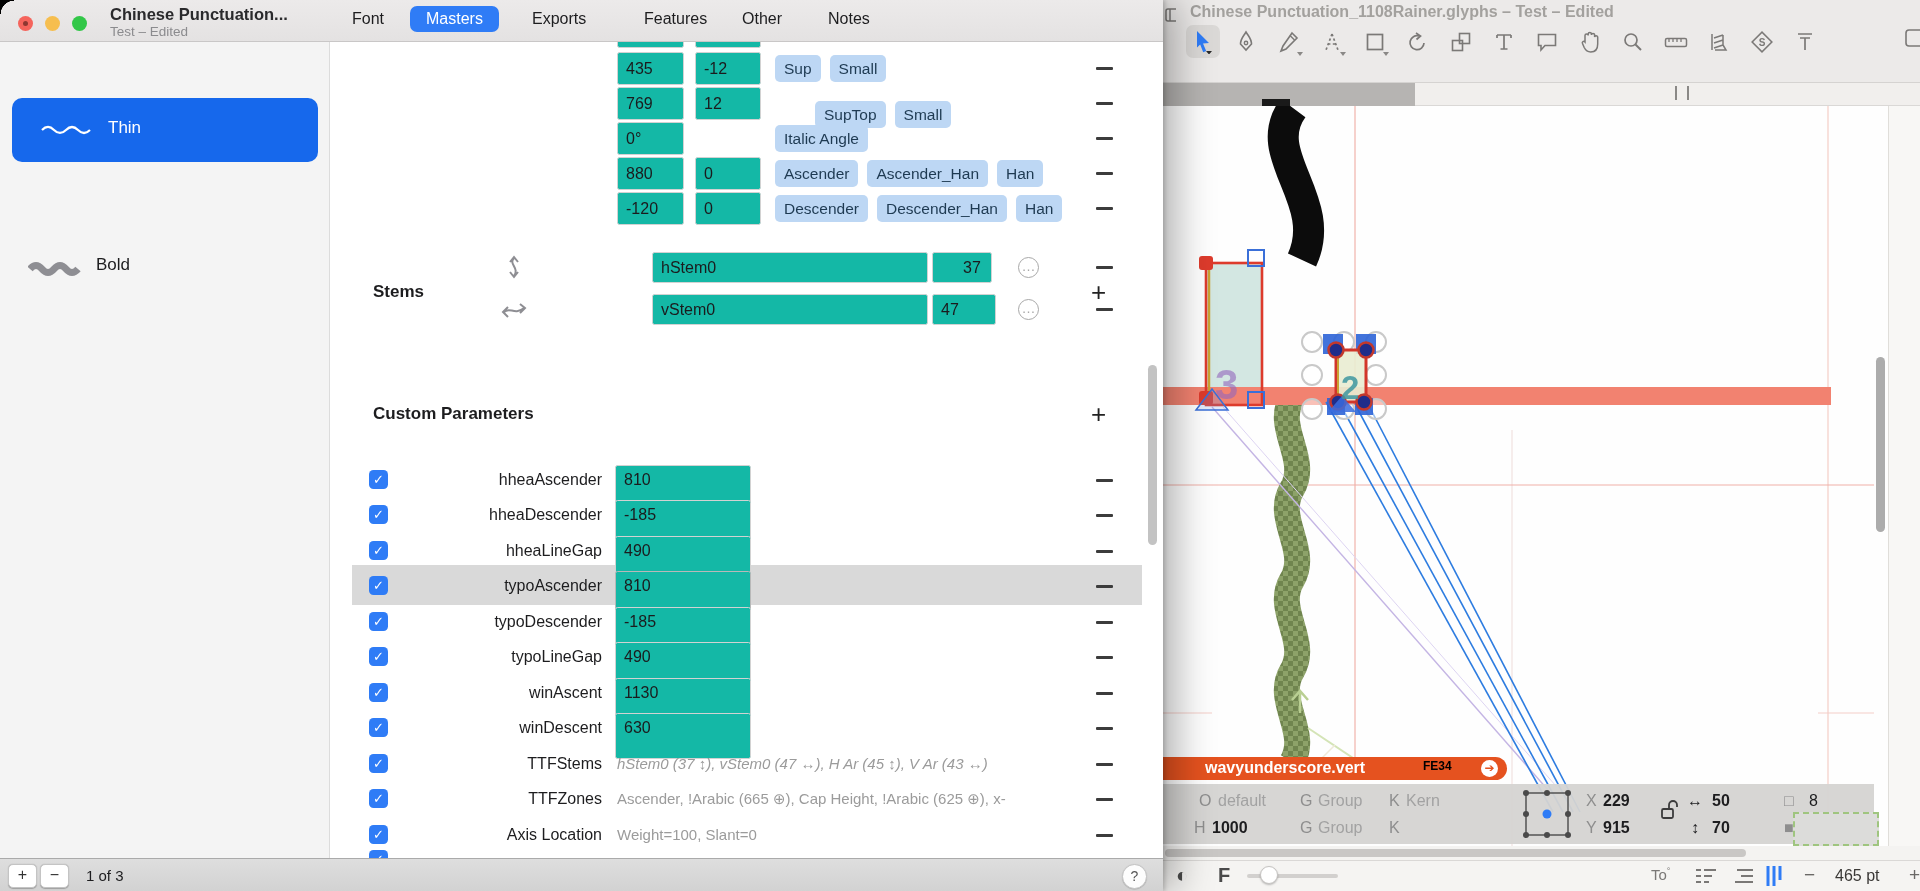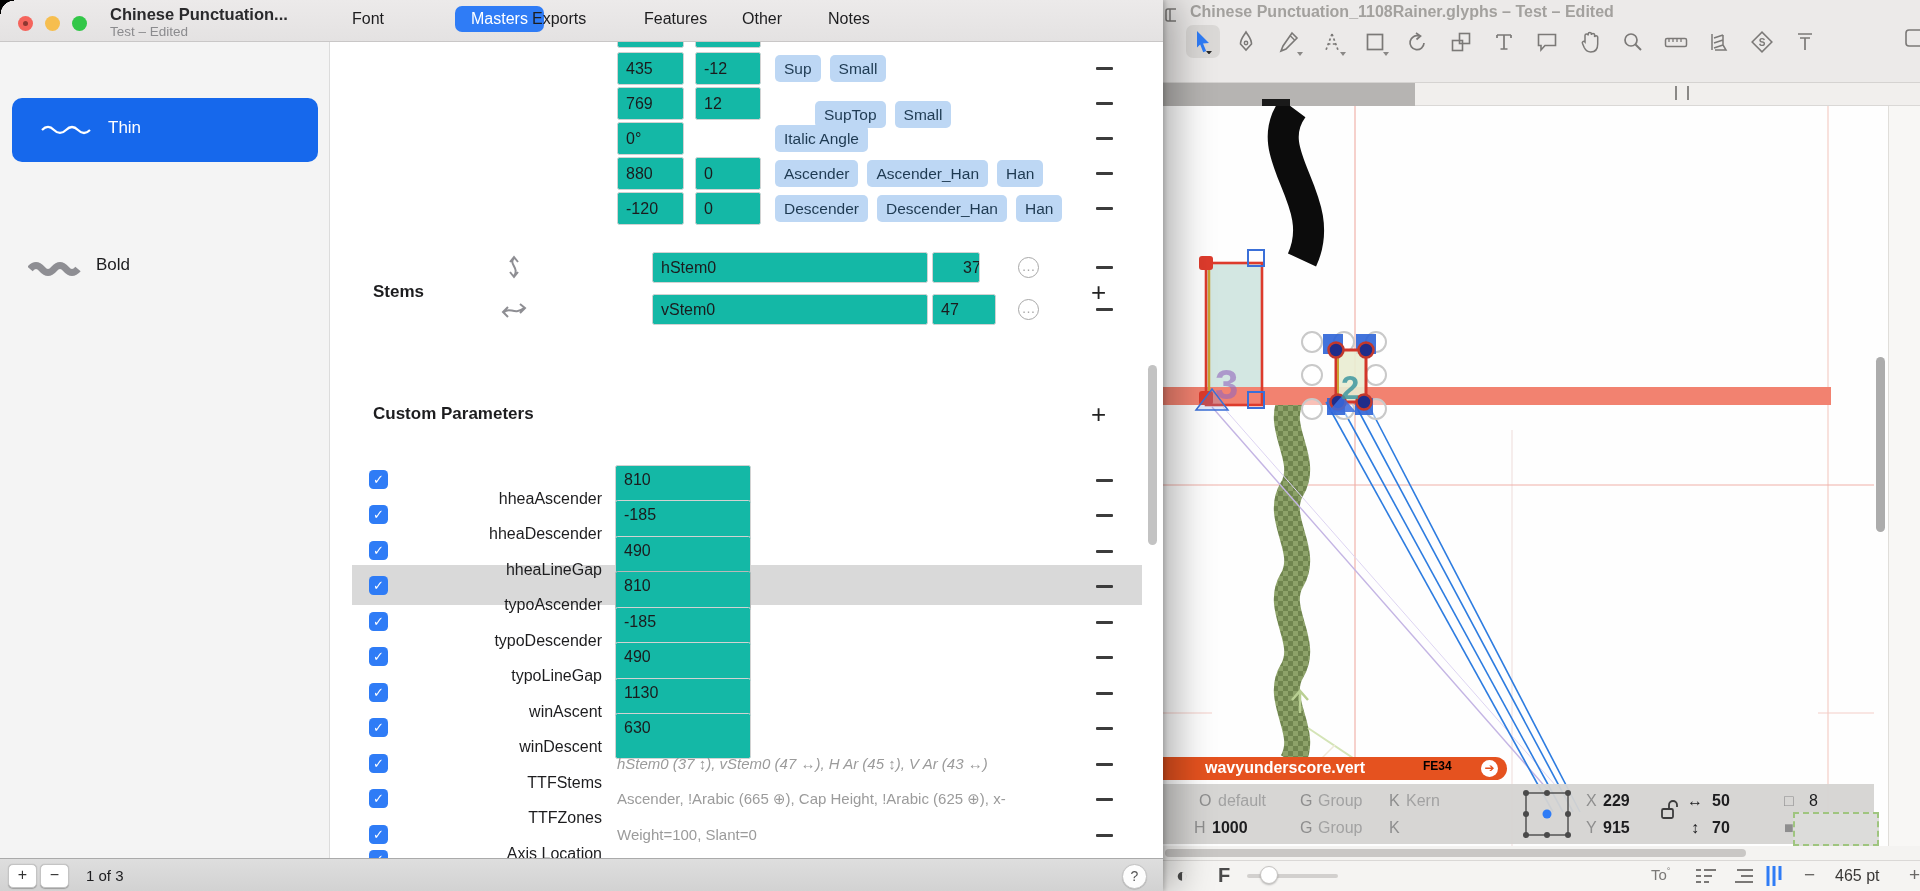--- a/index.html
+++ b/index.html
@@ -39,21 +39,21 @@
   #master-thin{position:absolute;left:12px;top:56px;width:306px;height:64px;background:#1668ec;border-radius:10px;}
   .mlabel{position:absolute;left:96px;font-size:17px;}
   #lw-panel{position:absolute;left:330px;top:42px;width:833px;height:816px;background:#fff;overflow:hidden;}
   .field{position:absolute;background:#14b8a6;border:1px solid #d2d2d2;border-radius:2.5px;font-size:16px;color:#1b1b1d;padding-left:8px;line-height:31px;height:33px;box-sizing:border-box;overflow:hidden;white-space:nowrap;}
   .tagrow{position:absolute;left:445px;white-space:nowrap;}
   .tag{display:inline-block;background:#bdd7f4;color:#1e3a52;border-radius:5px;padding:3.5px 9px;font-size:15.5px;margin-right:9px;line-height:20px;}
   .minus{position:absolute;left:766px;width:17px;height:2.5px;background:#3c3c3c;border-radius:1px;}
   .plusbtn{position:absolute;left:761px;font-size:26px;font-weight:300;color:#222;line-height:24px;}
   .sechdr{position:absolute;left:43px;font-size:17px;font-weight:700;color:#1d1d1f;}
   .cb{position:absolute;left:39px;width:19px;height:19px;background:#2f7cf6;border-radius:4.5px;color:#fff;text-align:center;line-height:19px;font-size:13px;font-weight:700;}
-  .plabel{position:absolute;left:50px;width:222px;text-align:right;font-size:16px;color:#1d1d1f;line-height:30px;margin-top:19px;}
+  .plabel{position:absolute;left:50px;width:222px;text-align:right;font-size:16px;color:#1d1d1f;line-height:30px;}
   .pfield{position:absolute;left:285px;width:136px;height:46px;line-height:28px;}
   .ptext{position:absolute;left:287px;font-size:15px;color:#9b9b9b;line-height:30px;white-space:nowrap;}
   .ell{position:absolute;left:688px;width:21px;height:21px;border:1.5px solid #a8a8a8;border-radius:50%;color:#a8a8a8;text-align:center;line-height:16px;font-size:14px;box-sizing:border-box;}
   #hl-row{position:absolute;left:22px;top:523px;width:790px;height:40px;background:#d9d9d9;}
   #lw-scroll{position:absolute;left:818px;top:323px;width:9px;height:180px;background:#c3c3c3;border-radius:5px;}
   #lw-footer{position:absolute;left:0;top:858px;width:1163px;height:33px;background:linear-gradient(#dedede,#d2d2d2);border-top:1px solid #aaa;box-sizing:border-box;}
   .fbtn{position:absolute;top:5px;width:27px;height:22px;background:#fff;border:1px solid #c4c4c4;border-radius:5px;box-shadow:0 0.5px 1px rgba(0,0,0,0.25);text-align:center;line-height:20px;font-size:16px;color:#333;}
   #helpbtn{position:absolute;left:1122px;top:5px;width:23px;height:23px;background:#fdfdfd;border:1px solid #c4c4c4;border-radius:50%;text-align:center;line-height:22px;font-size:14px;color:#555;box-shadow:0 0.5px 1px rgba(0,0,0,0.2);}
   #corner-tl{position:absolute;left:0;top:0;width:14px;height:14px;background:radial-gradient(circle at 14px 14px, transparent 13px, #000 13.5px);}
   .wave{display:block;}
@@ -346,21 +346,21 @@
   <div id="leftwin">
     <div id="lw-titlebar">
       <div class="tl" style="left:18px;background:#f5645c;">
           <div style="position:absolute;left:5px;top:5px;width:5px;height:5px;border-radius:50%;background:#8e3731;"></div>
         </div>
       <div class="tl" style="left:45px;background:#f6be4f;"></div>
       <div class="tl" style="left:72px;background:#32c748;"></div>
       <div id="lw-title">Chinese Punctuation...</div>
       <div id="lw-subtitle">Test – Edited</div>
       <span class="tab" style="left:352px;" id="tab-font">Font</span>
-      <span class="tab" id="tab-masters" style="left:410px;margin-left:45px;">Masters</span>
+      <span class="tab" id="tab-masters" style="left:410px;">Masters</span>
       <span class="tab" style="left:532px;">Exports</span>
       <span class="tab" style="left:644px;">Features</span>
       <span class="tab" style="left:742px;">Other</span>
       <span class="tab" style="left:828px;">Notes</span>
     </div>
 
     <div id="lw-sidebar">
       <div id="master-thin">
         <svg class="wave abs" style="left:28px;top:24px" width="54" height="16">
             <path d="M2 8 Q8 2 14 8 T 26 8 T 38 8 T 50 8" fill="none" stroke="#fff" stroke-width="2.2"></path>
@@ -404,21 +404,21 @@
       <div class="tagrow" style="top:153px;"><span class="tag">Descender</span><span class="tag">Descender_Han</span><span class="tag">Han</span></div>
       <div class="minus" style="top:165px;"></div>
 
       <div class="sechdr" style="top:240px;">Stems</div>
       <div class="plusbtn" style="top:238px;">+</div>
 
       <svg class="abs" style="left:174px;top:212px" width="20" height="28">
           <path d="M10 4 C4 10 16 14 10 22 M6 8 L10 3 L14 8 M6 18 L10 23 L14 18" fill="none" stroke="#8e8e93" stroke-width="2"></path>
         </svg>
       <div class="field" style="left:322px;top:210px;width:276px;height:31px;line-height:29px;">hStem0</div>
-      <div class="field" style="left:602px;top:210px;width:48px;height:31px;line-height:29px;padding-left:30px;">37</div>
+      <div class="field" style="left:602px;top:210px;width:60px;height:31px;line-height:29px;padding-left:30px;">37</div>
       <div class="ell" style="top:215px;">…</div>
       <div class="minus" style="top:224px;"></div>
 
       <svg class="abs" style="left:170px;top:258px" width="28" height="20">
           <path d="M4 12 C10 6 14 16 24 8 M8 7 L3 12 L8 17 M20 4 L25 8 L20 13" fill="none" stroke="#8e8e93" stroke-width="2"></path>
         </svg>
       <div class="field" style="left:322px;top:252px;width:276px;height:31px;line-height:29px;">vStem0</div>
       <div class="field" style="left:602px;top:252px;width:64px;height:31px;line-height:29px;">47</div>
       <div class="ell" style="top:257px;">…</div>
       <div class="minus" style="top:266px;"></div>

